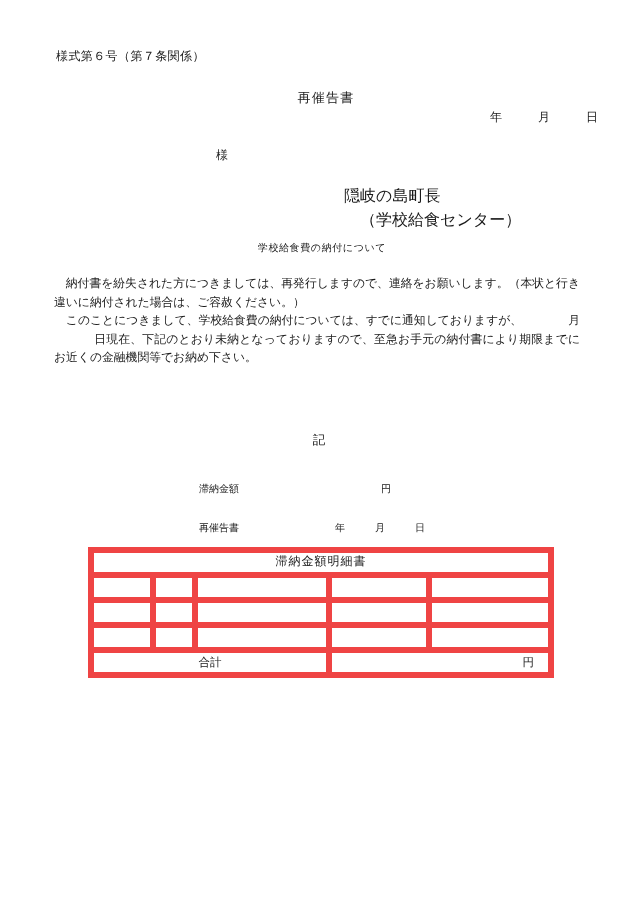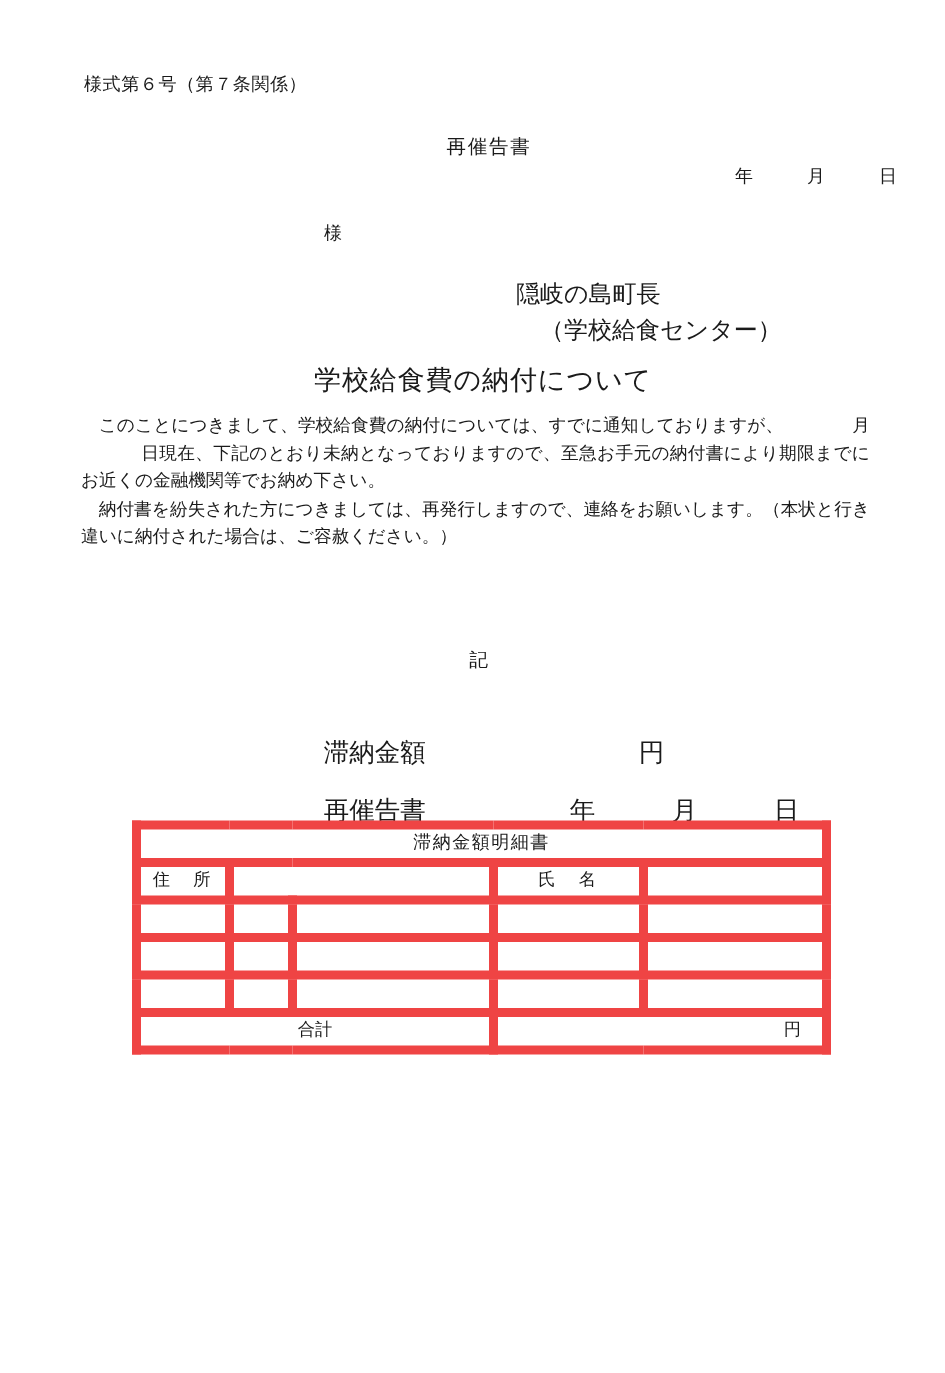--- a/index.html
+++ b/index.html
@@ -67,21 +67,21 @@
   .issuer .dept {
     display: block;
     padding-left: 16px;
   }
   .subject {
     position: absolute;
     left: 0;
     top: 241px;
     width: 630px;
     text-align: center;
-    font-size: 18px;
+    font-size: 10px;
     letter-spacing: 0.6px;
     padding-left: 14px;
     box-sizing: border-box;
   }
 
   
   .body-block {
     position: absolute;
     left: 54px;
     top: 275px;
@@ -111,21 +111,21 @@
     width: 630px;
     text-align: center;
     font-size: 12.5px;
     padding-left: 8px;
     box-sizing: border-box;
   }
 
   
   .field-row {
     position: absolute;
-    font-size: 17px;
+    font-size: 10px;
     white-space: pre;
   }
   .field-amount { left: 175px; top: 471px; }
   .field-amount .unit { margin-left: 142px; }
   .field-due    { left: 175px; top: 510px; }
   .field-due .vals { margin-left: 96px; }
 
   
   .detail-table {
     position: absolute;
@@ -178,22 +178,22 @@
   <div class="addressee">様</div>
 
   <div class="issuer">
     <span>隠岐の島町長</span>
     <span class="dept">（学校給食センター）</span>
   </div>
 
   <div class="subject">学校給食費の納付について</div>
 
   <div class="body-block">
+    <p>納付書を紛失された方につきましては、再発行しますので、連絡をお願いします。（本状と行き違いに納付された場合は、ご容赦ください。）</p>
     <p><span>このことにつきまして、学校給食費の納付については、すでに通知しておりますが、</span><span class="gap"></span><span>月</span><span class="gap-sm"></span><span>日現在、下記のとおり未納となっておりますので、至急お手元の納付書により期限までにお近くの金融機関等でお納め下さい。</span></p>
-    <p>納付書を紛失された方につきましては、再発行しますので、連絡をお願いします。（本状と行き違いに納付された場合は、ご容赦ください。）</p>
   </div>
 
   <div class="ki">記</div>
 
   <div class="field-row field-amount">
     <span>滞納金額</span><span class="unit">円</span>
   </div>
 
   <div class="field-row field-due">
     <span>再催告書</span><span class="vals">年　　　月　　　日</span>
@@ -205,26 +205,20 @@
         <col class="c2">
         <col class="c3">
         <col class="c4">
         <col class="c5">
     </colgroup>
     <tbody>
       <tr>
         <td class="tbl-title" colspan="5">滞納金額明細書</td>
       </tr>
       <tr>
-        <td class="lbl">住　所</td>
-        <td colspan="2"></td>
-        <td class="lbl">氏　名</td>
-        <td></td>
-      </tr>
-      <tr>
         <td class="blank-cell"></td>
         <td class="blank-cell"></td>
         <td class="blank-cell"></td>
         <td class="blank-cell"></td>
         <td class="blank-cell"></td>
       </tr>
       <tr>
         <td class="blank-cell"></td>
         <td class="blank-cell"></td>
         <td class="blank-cell"></td>

